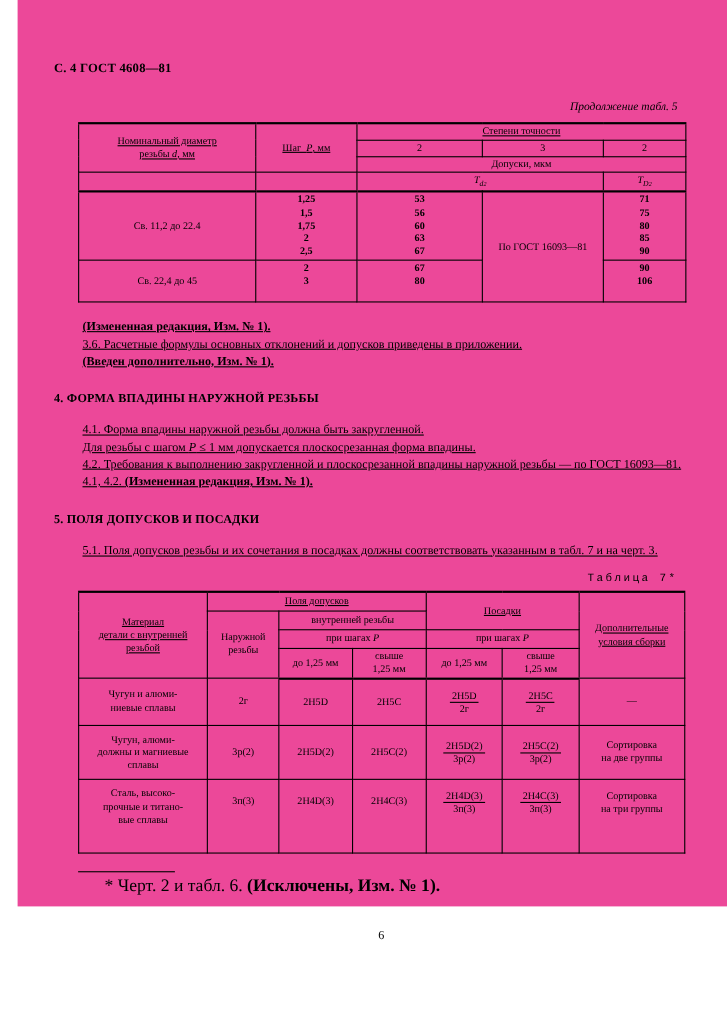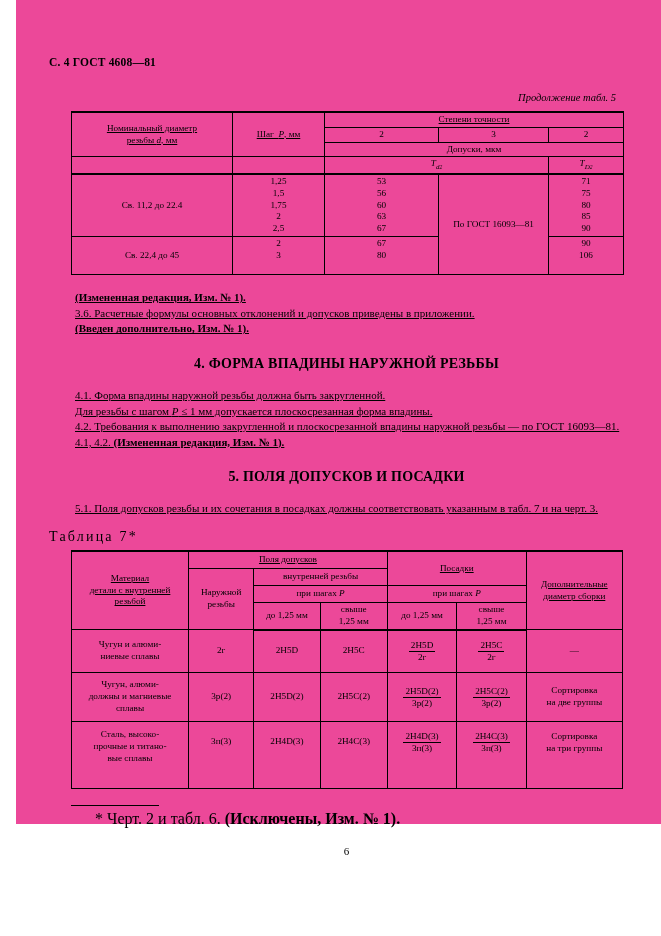--- a/index.html
+++ b/index.html
@@ -38,23 +38,25 @@
   }
 
   
   .tbl-caption {
     font-size: 10.5px;
     font-style: italic;
     text-align: right;
     margin: 0 28px 8px 0;
   }
   .tbl-caption-spaced {
-    font-size: 14px;
+    font-size: 10px;
+    text-align: right;
     margin: 0 28px 5px 0;
     letter-spacing: 2.2px;
+    font-family: Liberation Mono, monospace;
   }
 
   
   table.gost {
     border-collapse: collapse;
     table-layout: fixed;
     font-size: 9.2px;
     margin: 0 0 0 22px;
   }
   table.gost td, table.gost th {
@@ -72,40 +74,40 @@
 
   
   #table5 { width: 552px; }
   #table5 .c1 { width: 161px; }
   #table5 .c2 { width: 92px; }
   #table5 .c3 { width: 114px; }
   #table5 .c4 { width: 110px; }
   #table5 .c5 { width: 75px; }
 
   .stack { line-height: 1.45; }
-  .stack div { white-space: nowrap; }
+  .stack div { white-space: nowrap; font-weight: bold; }
 
   .sym { font-style: italic; }
   .sub { font-size: 7px; vertical-align: sub; font-style: italic;}
 
   
   .para {
     font-size: 11px;
     line-height: 1.42;
     margin: 0;
     text-align: justify;
   }
   .para.ind { text-indent: 26px; text-decoration: underline; }
   .b { font-weight: bold; }
   .block { margin-top: 14px; }
 
   h2.sect {
-    font-size: 14px;
+    font-size: 11px;
     font-weight: bold;
-    text-align: center;
+    text-align: left;
     margin: 19px 0 16px 0;
     letter-spacing: .2px;
   }
 
   
   #table7 { width: 552px; font-size: 9.2px; }
   #table7 .m1 { width: 113px; }
   #table7 .m2 { width: 63px; }
   #table7 .m3 { width: 64px; }
   #table7 .m4 { width: 65px; }
@@ -274,21 +276,21 @@
       <tr>
         <td class="t-top" rowspan="4">
           <div>Материал</div>
           <div>детали с внутренней</div>
           <div>резьбой</div>
         </td>
         <td class="t-top" colspan="3">Поля допусков</td>
         <td class="t-top" colspan="2" rowspan="2">Посадки</td>
         <td class="t-top" rowspan="4">
           <div>Дополнительные</div>
-          <div>диаметр сборки</div>
+          <div>условия сборки</div>
         </td>
       </tr>
       <tr>
         <td rowspan="3">
           <div>Наружной</div>
           <div>резьбы</div>
         </td>
         <td colspan="2">внутренней резьбы</td>
       </tr>
       <tr>

